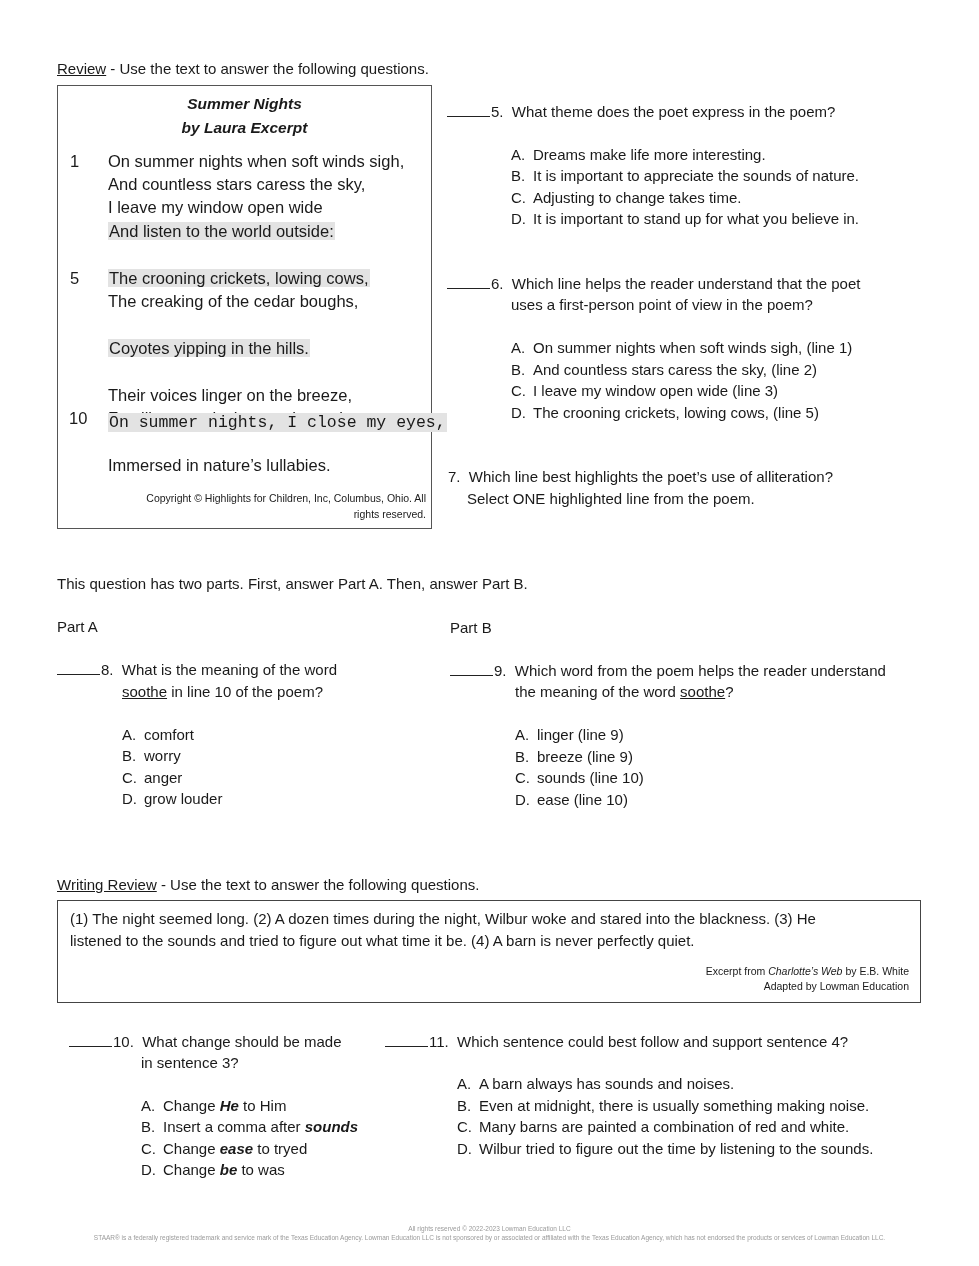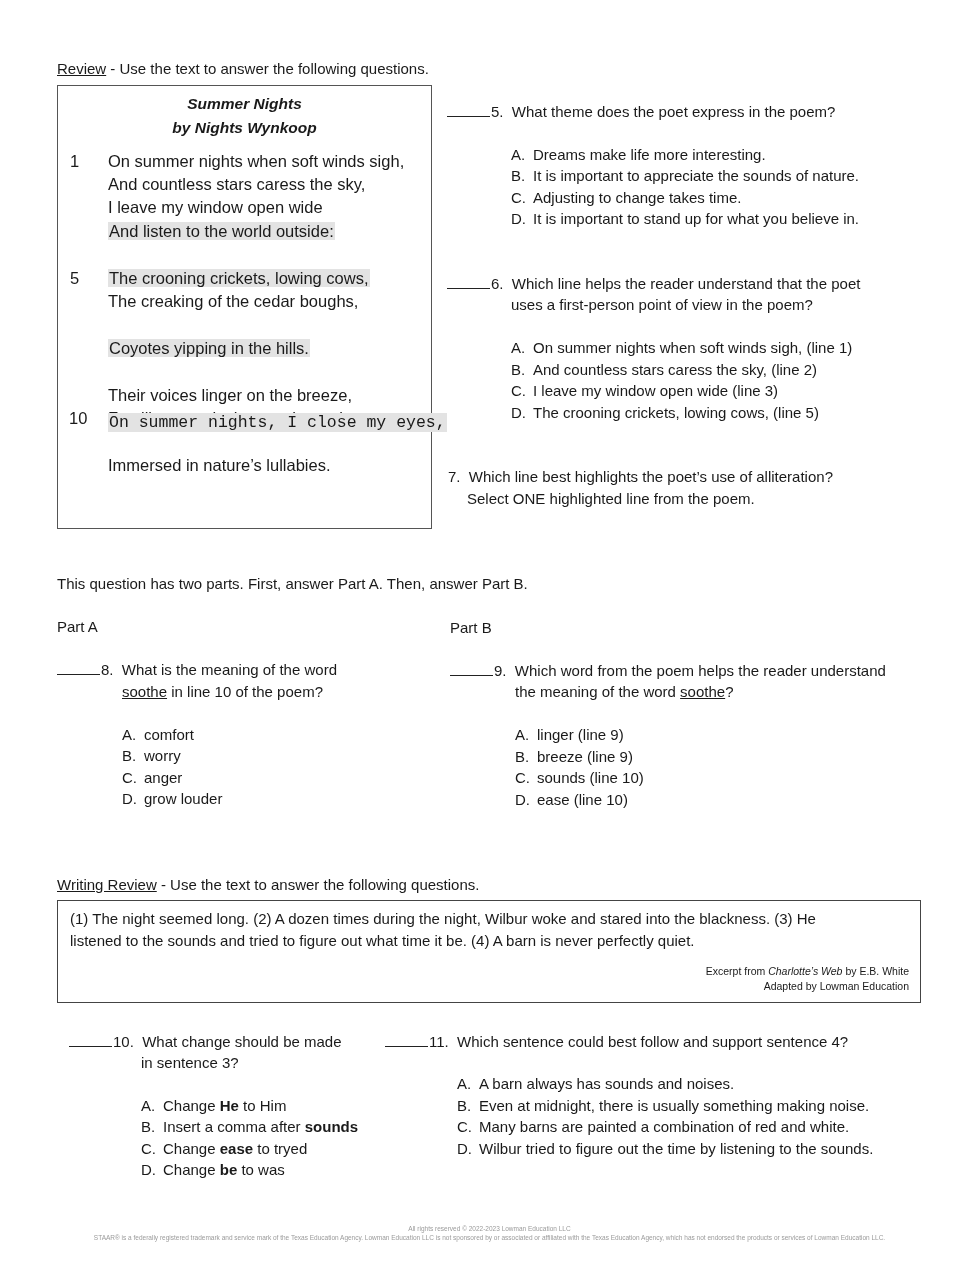--- a/index.html
+++ b/index.html
@@ -1,20 +1,20 @@
 <!DOCTYPE html>
 <html><head>
 <meta charset="utf-8">
 <style>
   html, body { margin:0; padding:0; background:#ffffff; }
   body { width:979px; height:1266px; position:relative; overflow:hidden;
          font-family:"Liberation Sans", sans-serif; color:#1a1a1a; font-size:15px; }
   .u { text-decoration:underline; }
   .b { font-weight:normal; }
-  .bi { font-weight:bold; }
+  .bi { font-weight:bold; font-style:italic; }
   .i { font-style:italic; }
   .line { position:absolute; white-space:nowrap; line-height:21px; height:21px; }
   .hl { background:#e3e3e3; padding:0 1px; }
   .poem-box { position:absolute; left:57px; top:85px; width:375px; height:444px;
               border:1px solid #555; box-sizing:border-box; }
   .wr-box { position:absolute; left:57px; top:900px; width:864px; height:103px;
             border:1px solid #444; box-sizing:border-box; }
   .poem-title { position:absolute; left:0; width:100%; text-align:center; font-weight:bold; font-size:15.5px; line-height:24px;font-style:italic; }
   .poem-line { position:absolute; left:50px; white-space:nowrap; font-size:16.5px; line-height:22px; }
   .poem-num { position:absolute; left:12px; font-size:16.5px; line-height:22px; }
@@ -25,39 +25,43 @@
 </style>
 </head>
 <body>
 
 <div class="line" style="left:57px; top:58px;">
   <span class="b u">Review</span><span class="b"> - </span><span>Use the text to answer the following questions.</span>
 </div>
 
 <div class="poem-box">
   <div class="poem-title" style="top:6px;">Summer Nights</div>
-  <div class="poem-title" style="top:30px;">by Nights Wynkoop</div>
+  <div class="poem-title" style="top:30px;">by Laura Excerpt</div>
 
   <div class="poem-num" style="top:64px;">1</div>
   <div class="poem-line" style="top:64px;">On summer nights when soft winds sigh,</div>
   <div class="poem-line" style="top:87px;">And countless stars caress the sky,</div>
   <div class="poem-line" style="top:110px;">I leave my window open wide</div>
   <div class="poem-line" style="top:134px;"><span class="hl">And listen to the world outside:</span></div>
 
   <div class="poem-num" style="top:181px;">5</div>
   <div class="poem-line" style="top:181px;"><span class="hl">The crooning crickets, lowing cows,</span></div>
   <div class="poem-line" style="top:204px;">The creaking of the cedar boughs,</div>
   <div class="poem-line" style="top:251px;"><span class="hl">Coyotes yipping in the hills.</span></div>
 
   <div class="poem-line" style="top:298px;">Their voices linger on the breeze,</div>
   <div class="poem-num" style="top:321px; left:11px;">10</div>
   <div class="poem-line" style="top:321px;"><span>Familiar sounds that </span><span class="u">soothe</span><span> and ease.</span></div>
   <div class="poem-line" style="top:326px;font-family:Liberation Mono, monospace;"><span class="hl">On summer nights, I close my eyes,</span></div>
   <div class="poem-line" style="top:368px;text-align:center;">Immersed in nature’s lullabies.</div>
 
+  <div class="copyright" style="top:404px;">
+    <div>Copyright © Highlights for Children, Inc, Columbus, Ohio. All</div>
+    <div>rights reserved.</div>
+  </div>
 </div>
 
 <div class="line" style="left:447px; top:101px;">
   <span class="blank"></span><span>5.</span>&nbsp;&nbsp;<span>What theme does the poet express in the poem?</span>
 </div>
 <div class="line" style="left:511px; top:144px;"><span class="opt-letter">A.</span><span>Dreams make life more interesting.</span></div>
 <div class="line" style="left:511px; top:165px;"><span class="opt-letter">B.</span><span>It is important to appreciate the sounds of nature.</span></div>
 <div class="line" style="left:511px; top:187px;"><span class="opt-letter">C.</span><span>Adjusting to change takes time.</span></div>
 <div class="line" style="left:511px; top:208px;"><span class="opt-letter">D.</span><span>It is important to stand up for what you believe in.</span></div>
 

